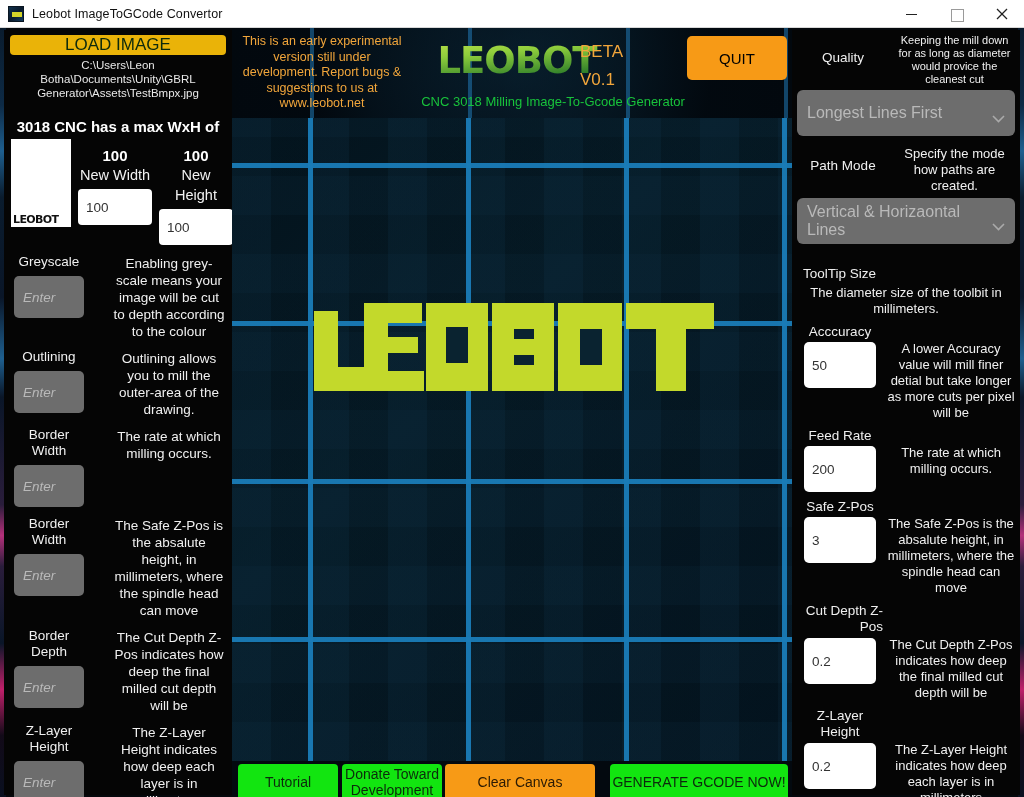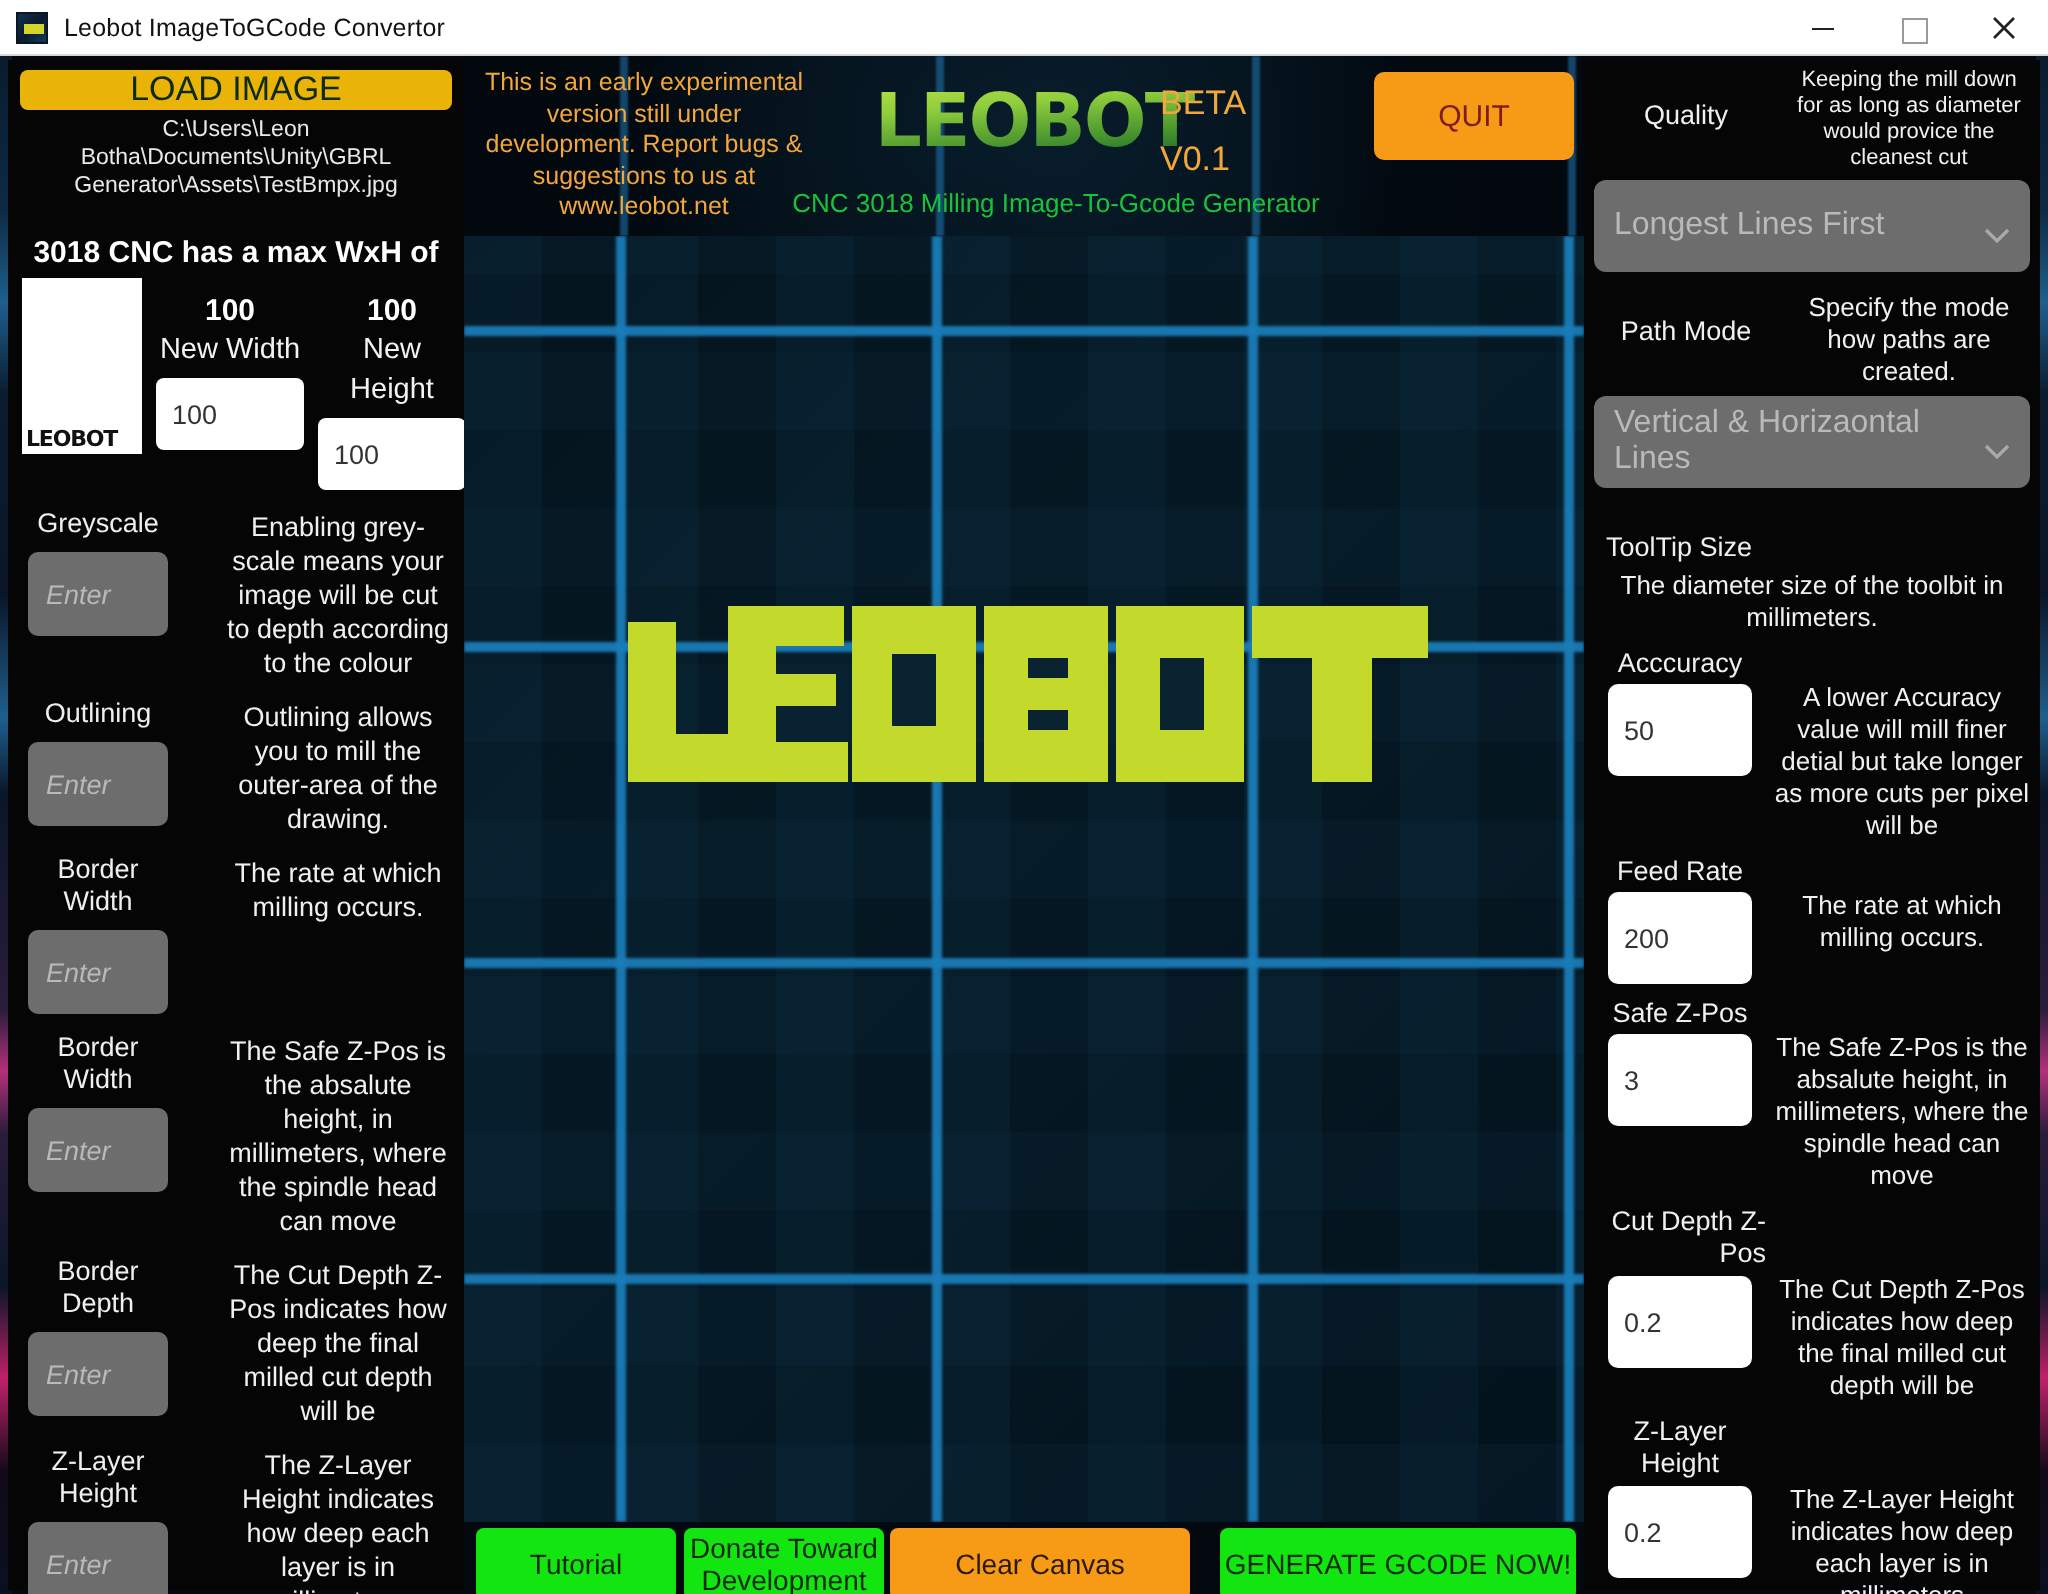--- a/index.html
+++ b/index.html
@@ -196,27 +196,27 @@
   }
   #beta-label {
     position: absolute; left: 348px; top: 14px;
     color: #f2a63b; font-size: 17px;
   }
   #version-label {
     position: absolute; left: 348px; top: 42px;
     color: #f2a63b; font-size: 17px;
   }
   #tagline {
-    position: absolute; left: 141px; top: 66px; width: 310px;
+    position: absolute; left: 166px; top: 66px; width: 310px;
     color: #18c33b; font-size: 13px; text-align: center;
   }
   #quit-btn {
     position: absolute; left: 455px; top: 8px;
     width: 100px; height: 44px;
-    background: #f79a16; color: #7f1d1d; border: none; border-radius: 5px;
+    background: #f79a16; color: #000000; border: none; border-radius: 5px;
     font-family: "Liberation Sans", sans-serif; font-size: 15px; cursor: pointer;
   }
 
   
   #canvas-area {
     position: absolute; left: 0; top: 90px;
     width: 560px; height: 643px;
     background:
       repeating-linear-gradient(90deg,
         rgba(10,34,50,0.45) 0px, rgba(10,34,50,0.45) 39px,

